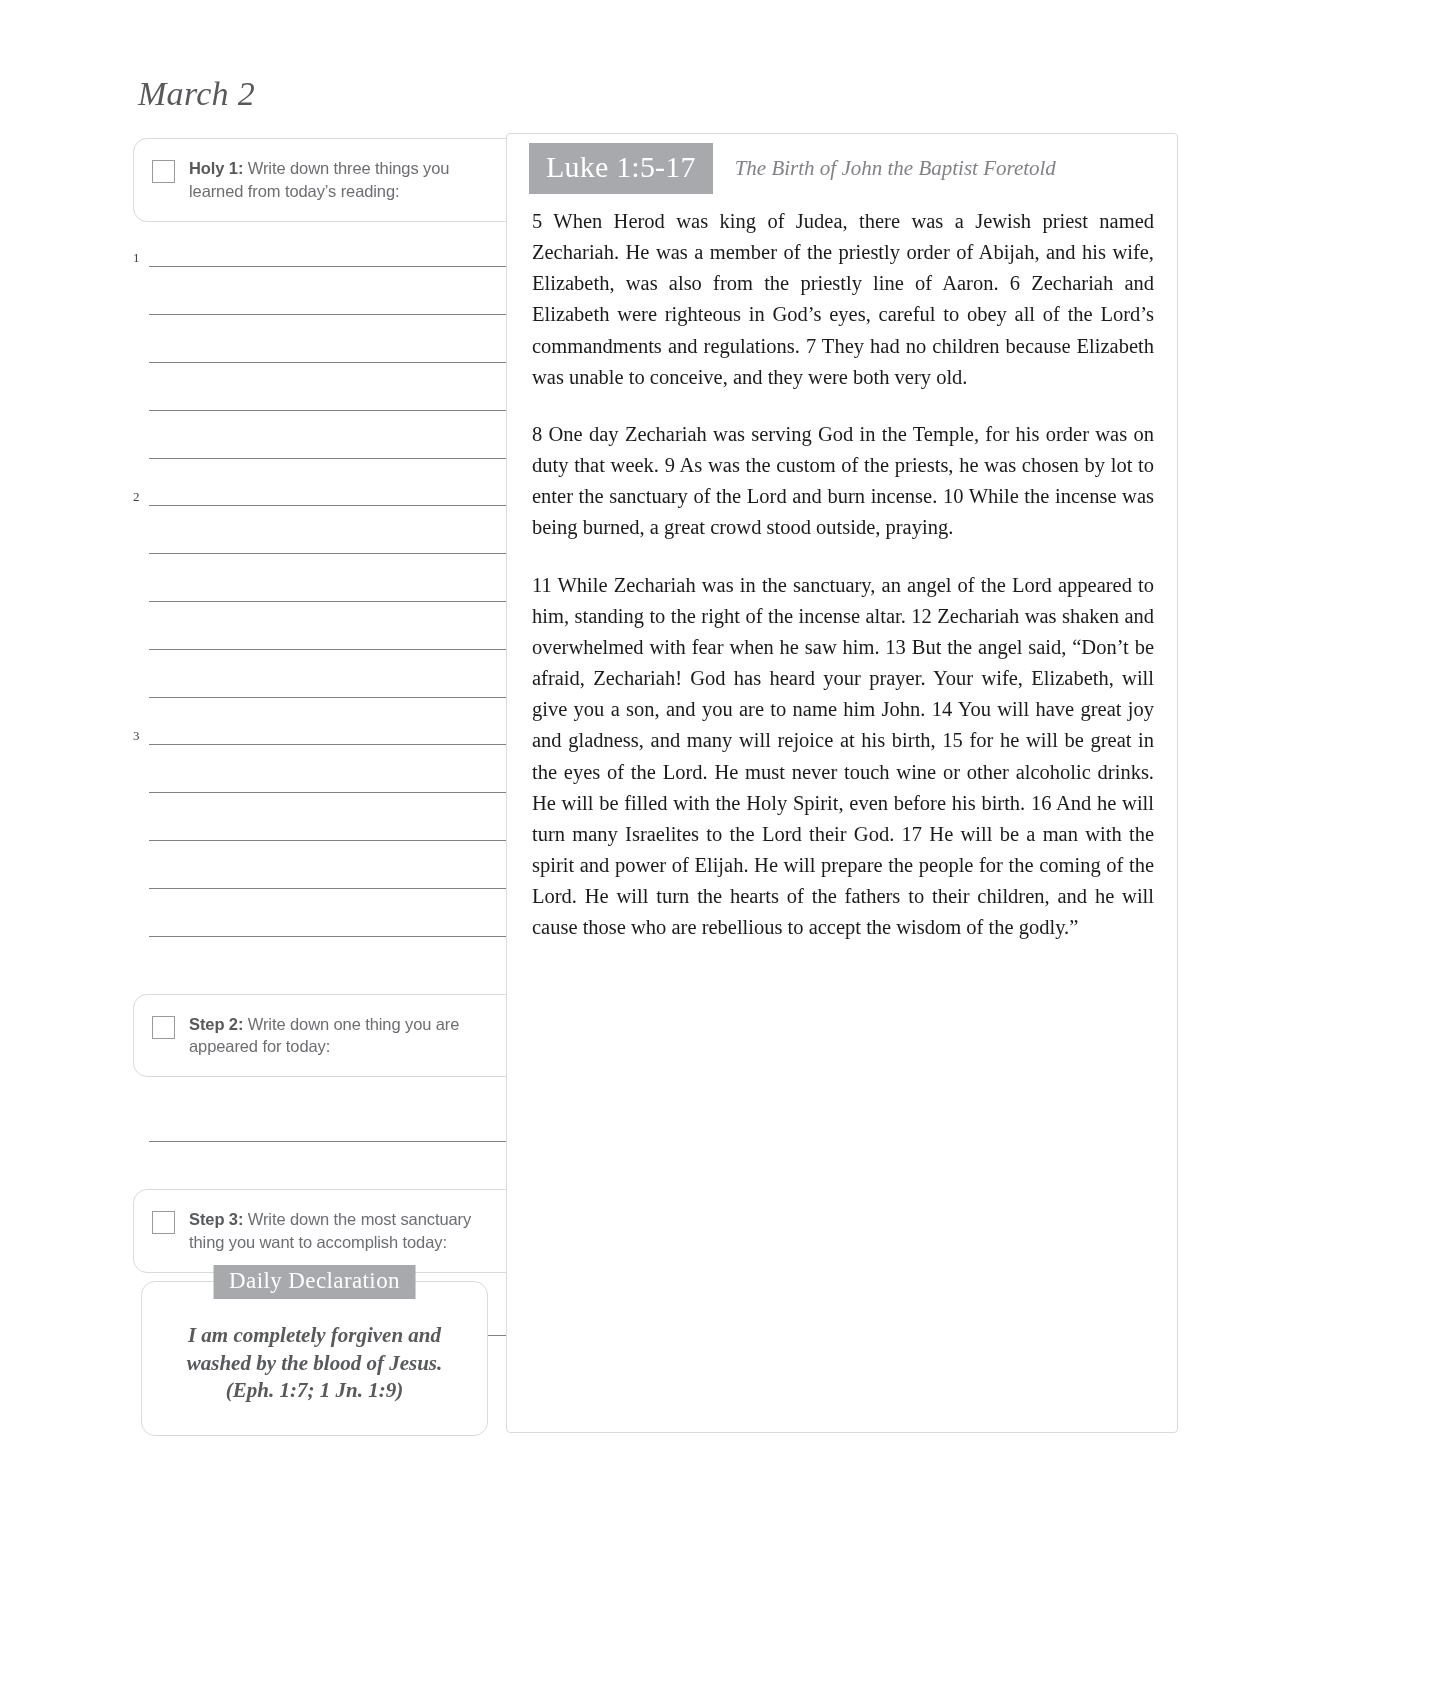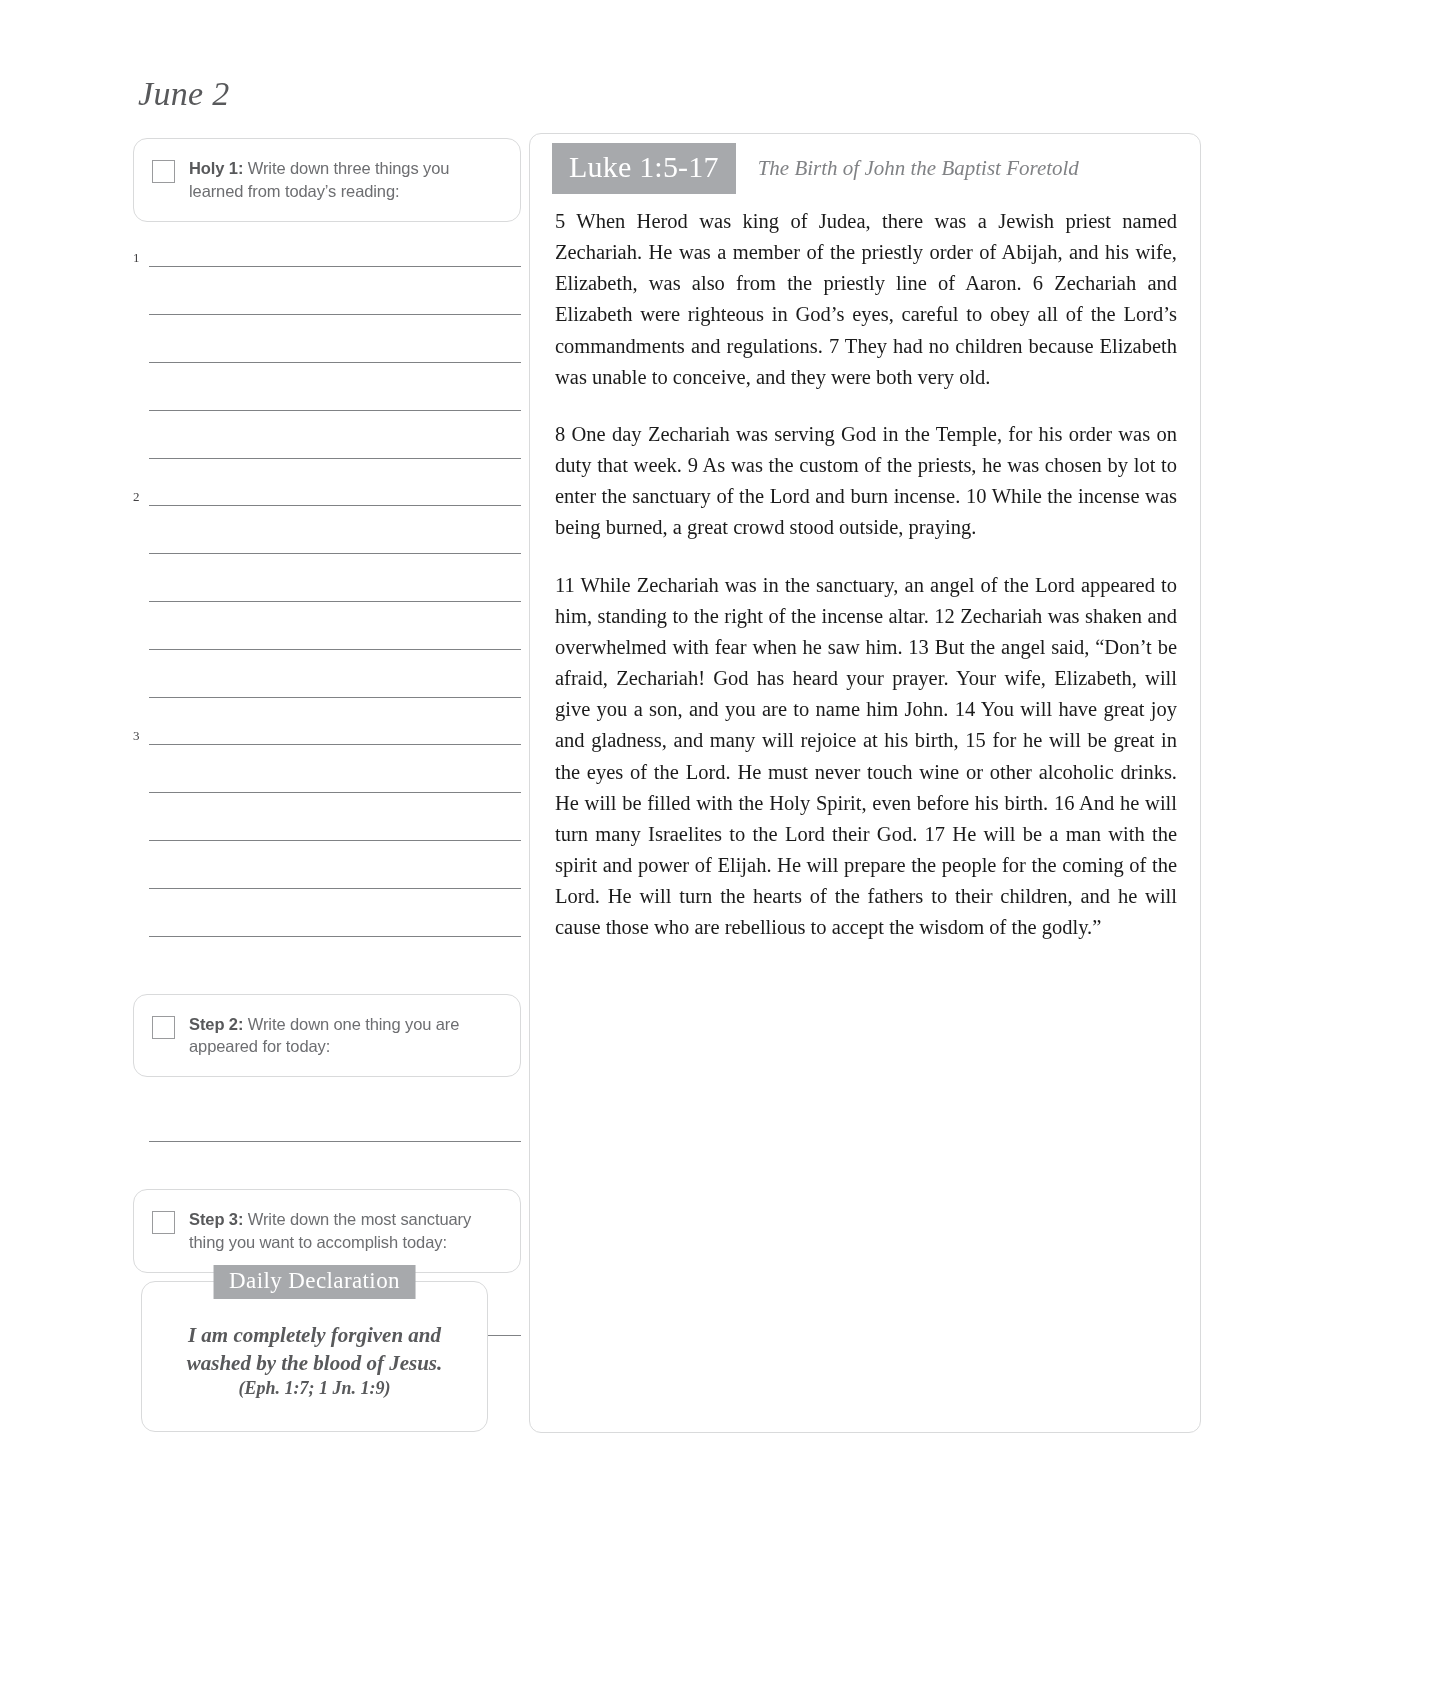--- a/index.html
+++ b/index.html
@@ -123,35 +123,35 @@
     font-weight: bold;
     font-size: 21px;
     line-height: 1.32;
     color: #58595b;
     margin-top: 12px;
   }
   .decl-ref {
     font-family: "Liberation Serif", serif;
     font-style: italic;
     font-weight: bold;
-    font-size: 18px;
+    font-size: 21px;
     line-height: 1.32;
     color: #58595b;
   }
 
   
   .scripture-panel {
     position: absolute;
-    left: 529px;
+    left: 506px;
     top: 133px;
     width: 672px;
     height: 1300px;
     box-sizing: border-box;
     border: 1.3px solid #d9dadb;
-    border-radius: 12px;
+    border-radius: 4px;
     background: #fff;
   }
 
   .scripture-header {
     position: absolute;
     left: 22px;
     top: 9px;
     display: flex;
     align-items: center;
     gap: 22px;
@@ -189,21 +189,21 @@
   .scripture-body p {
     margin: 0 0 26px 0;
   }
   .scripture-body p:last-child { margin-bottom: 16px; }
 </style>
 </head>
 <body>
 
 <div class="page">
 
-  <div class="date-title">June 2</div>
+  <div class="date-title">March 2</div>
 
   <div class="left-col">
 
     <div class="step-box" style="width:388px;">
       <div class="checkbox"></div>
       <div class="step-text">
         <span class="lead">Holy 1:</span><span> Write down three things you learned from today’s reading:</span>
       </div>
     </div>
 

